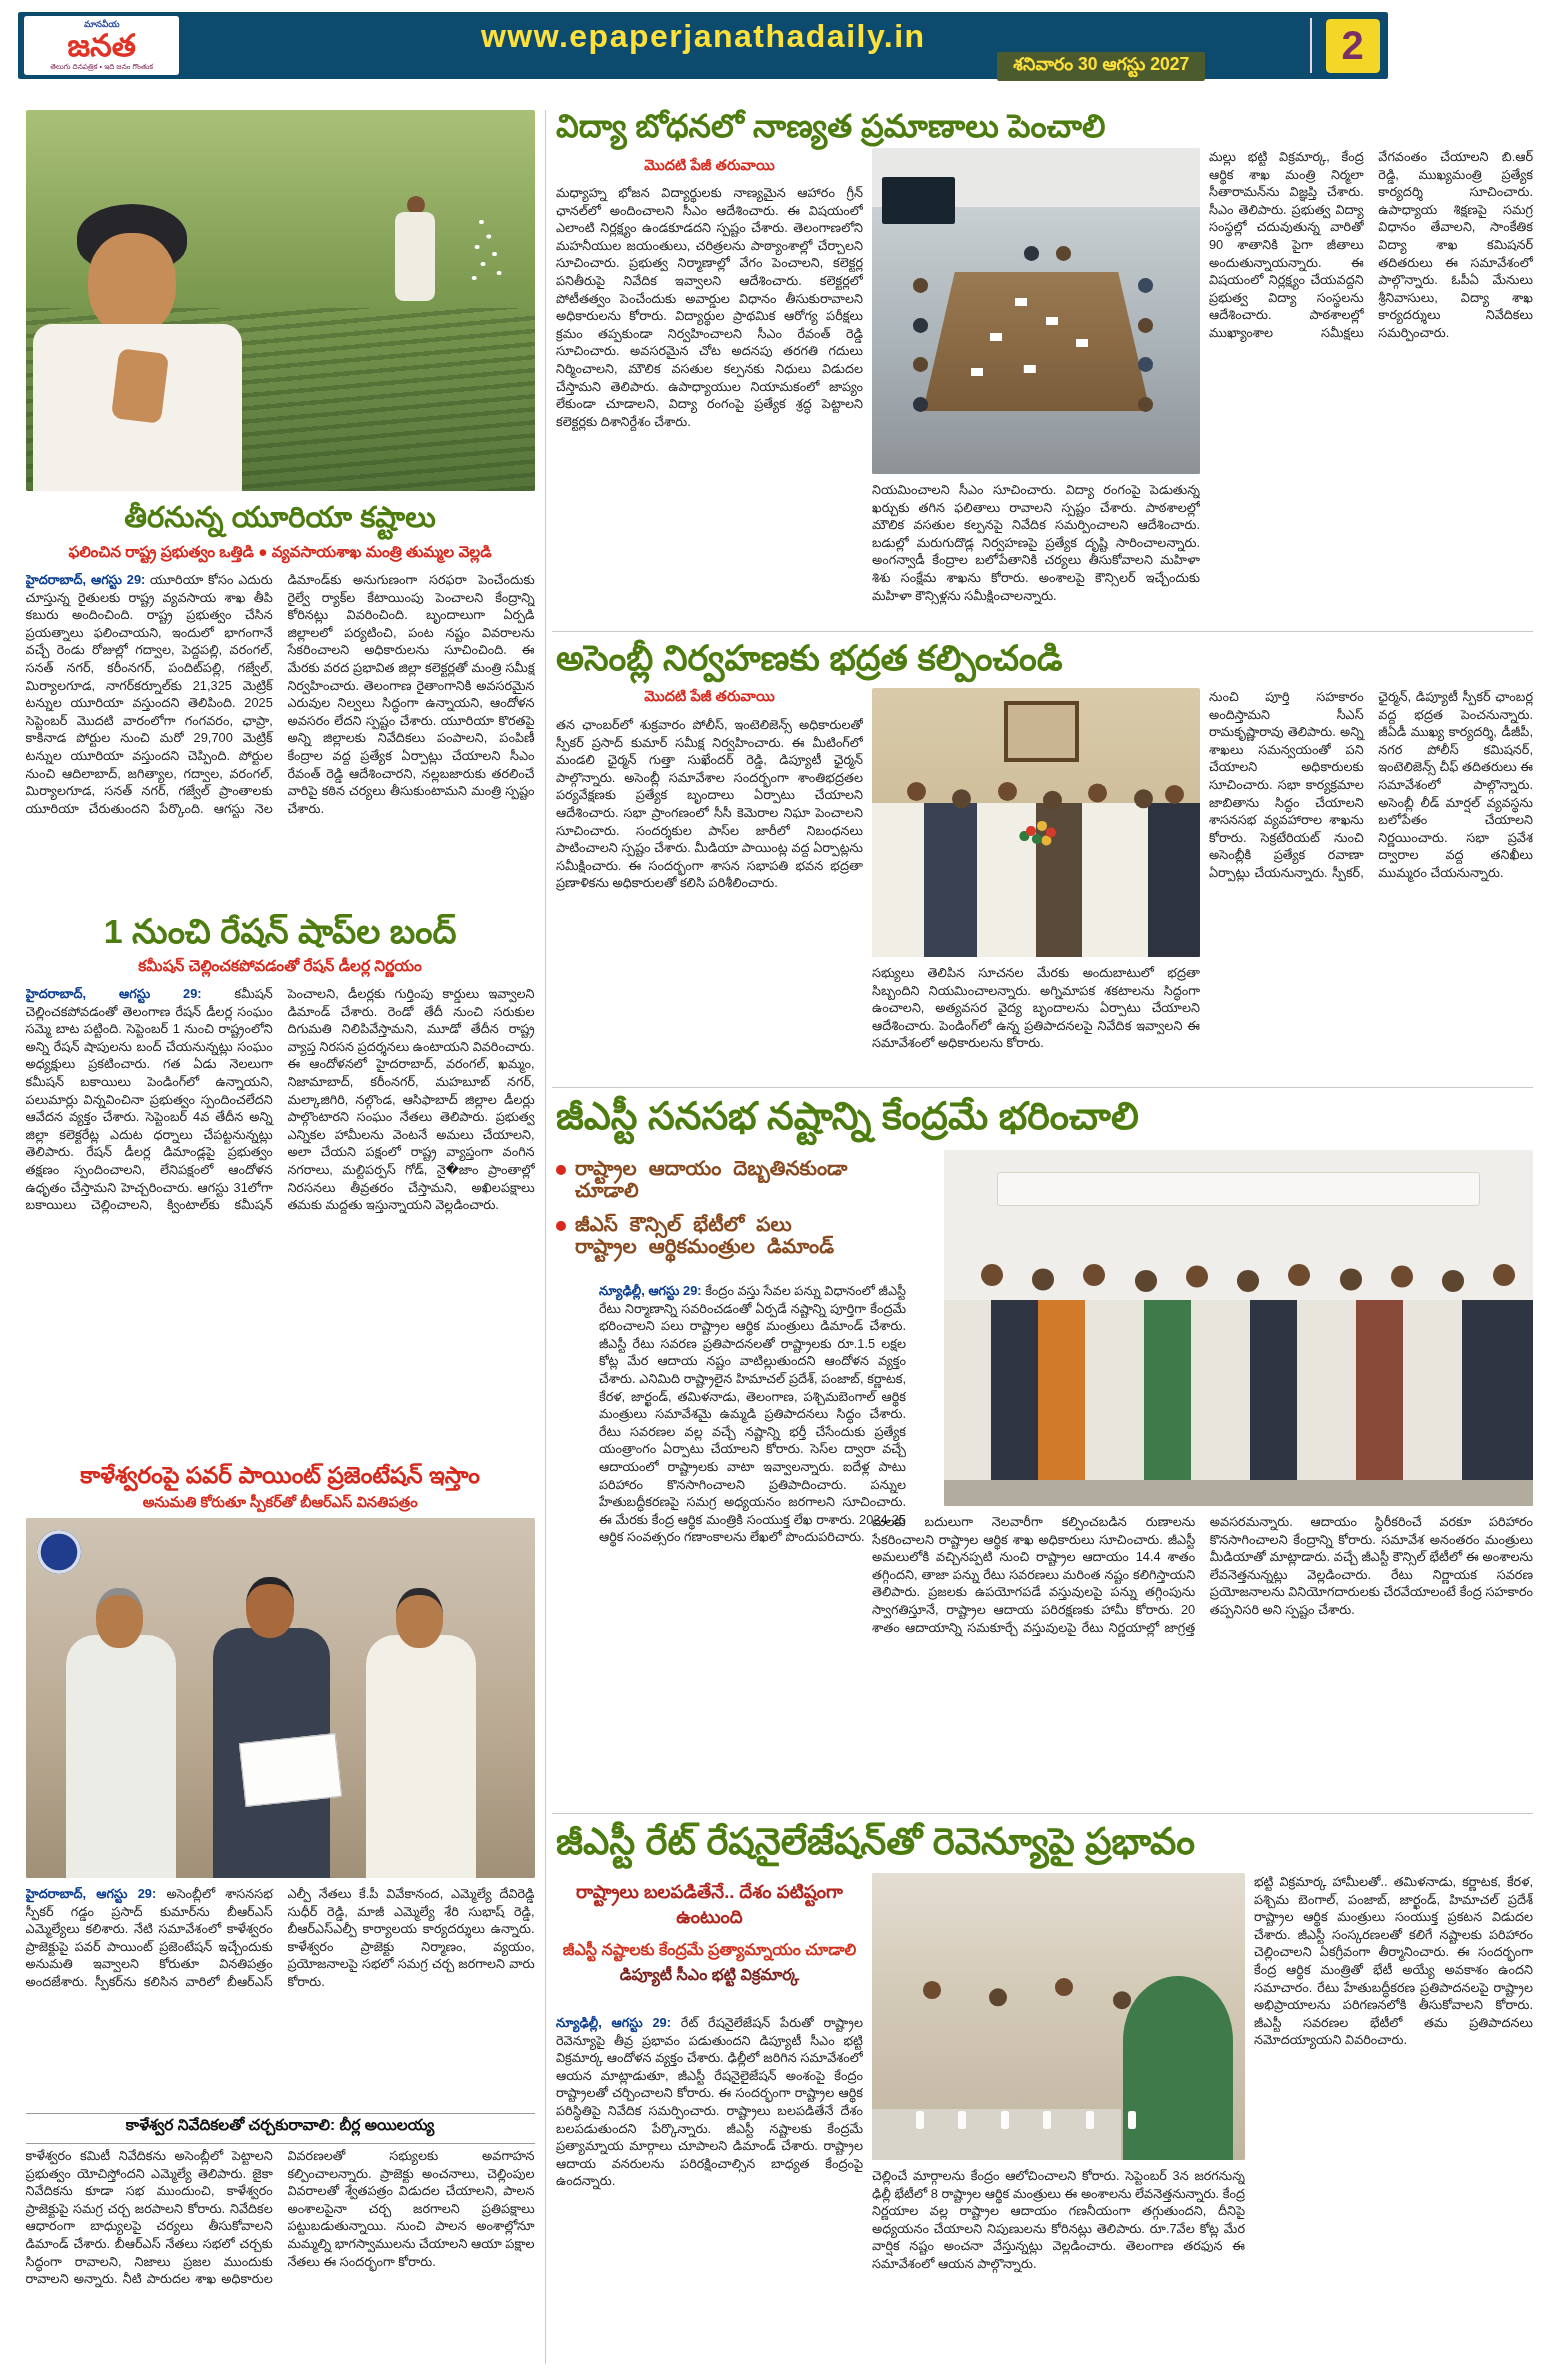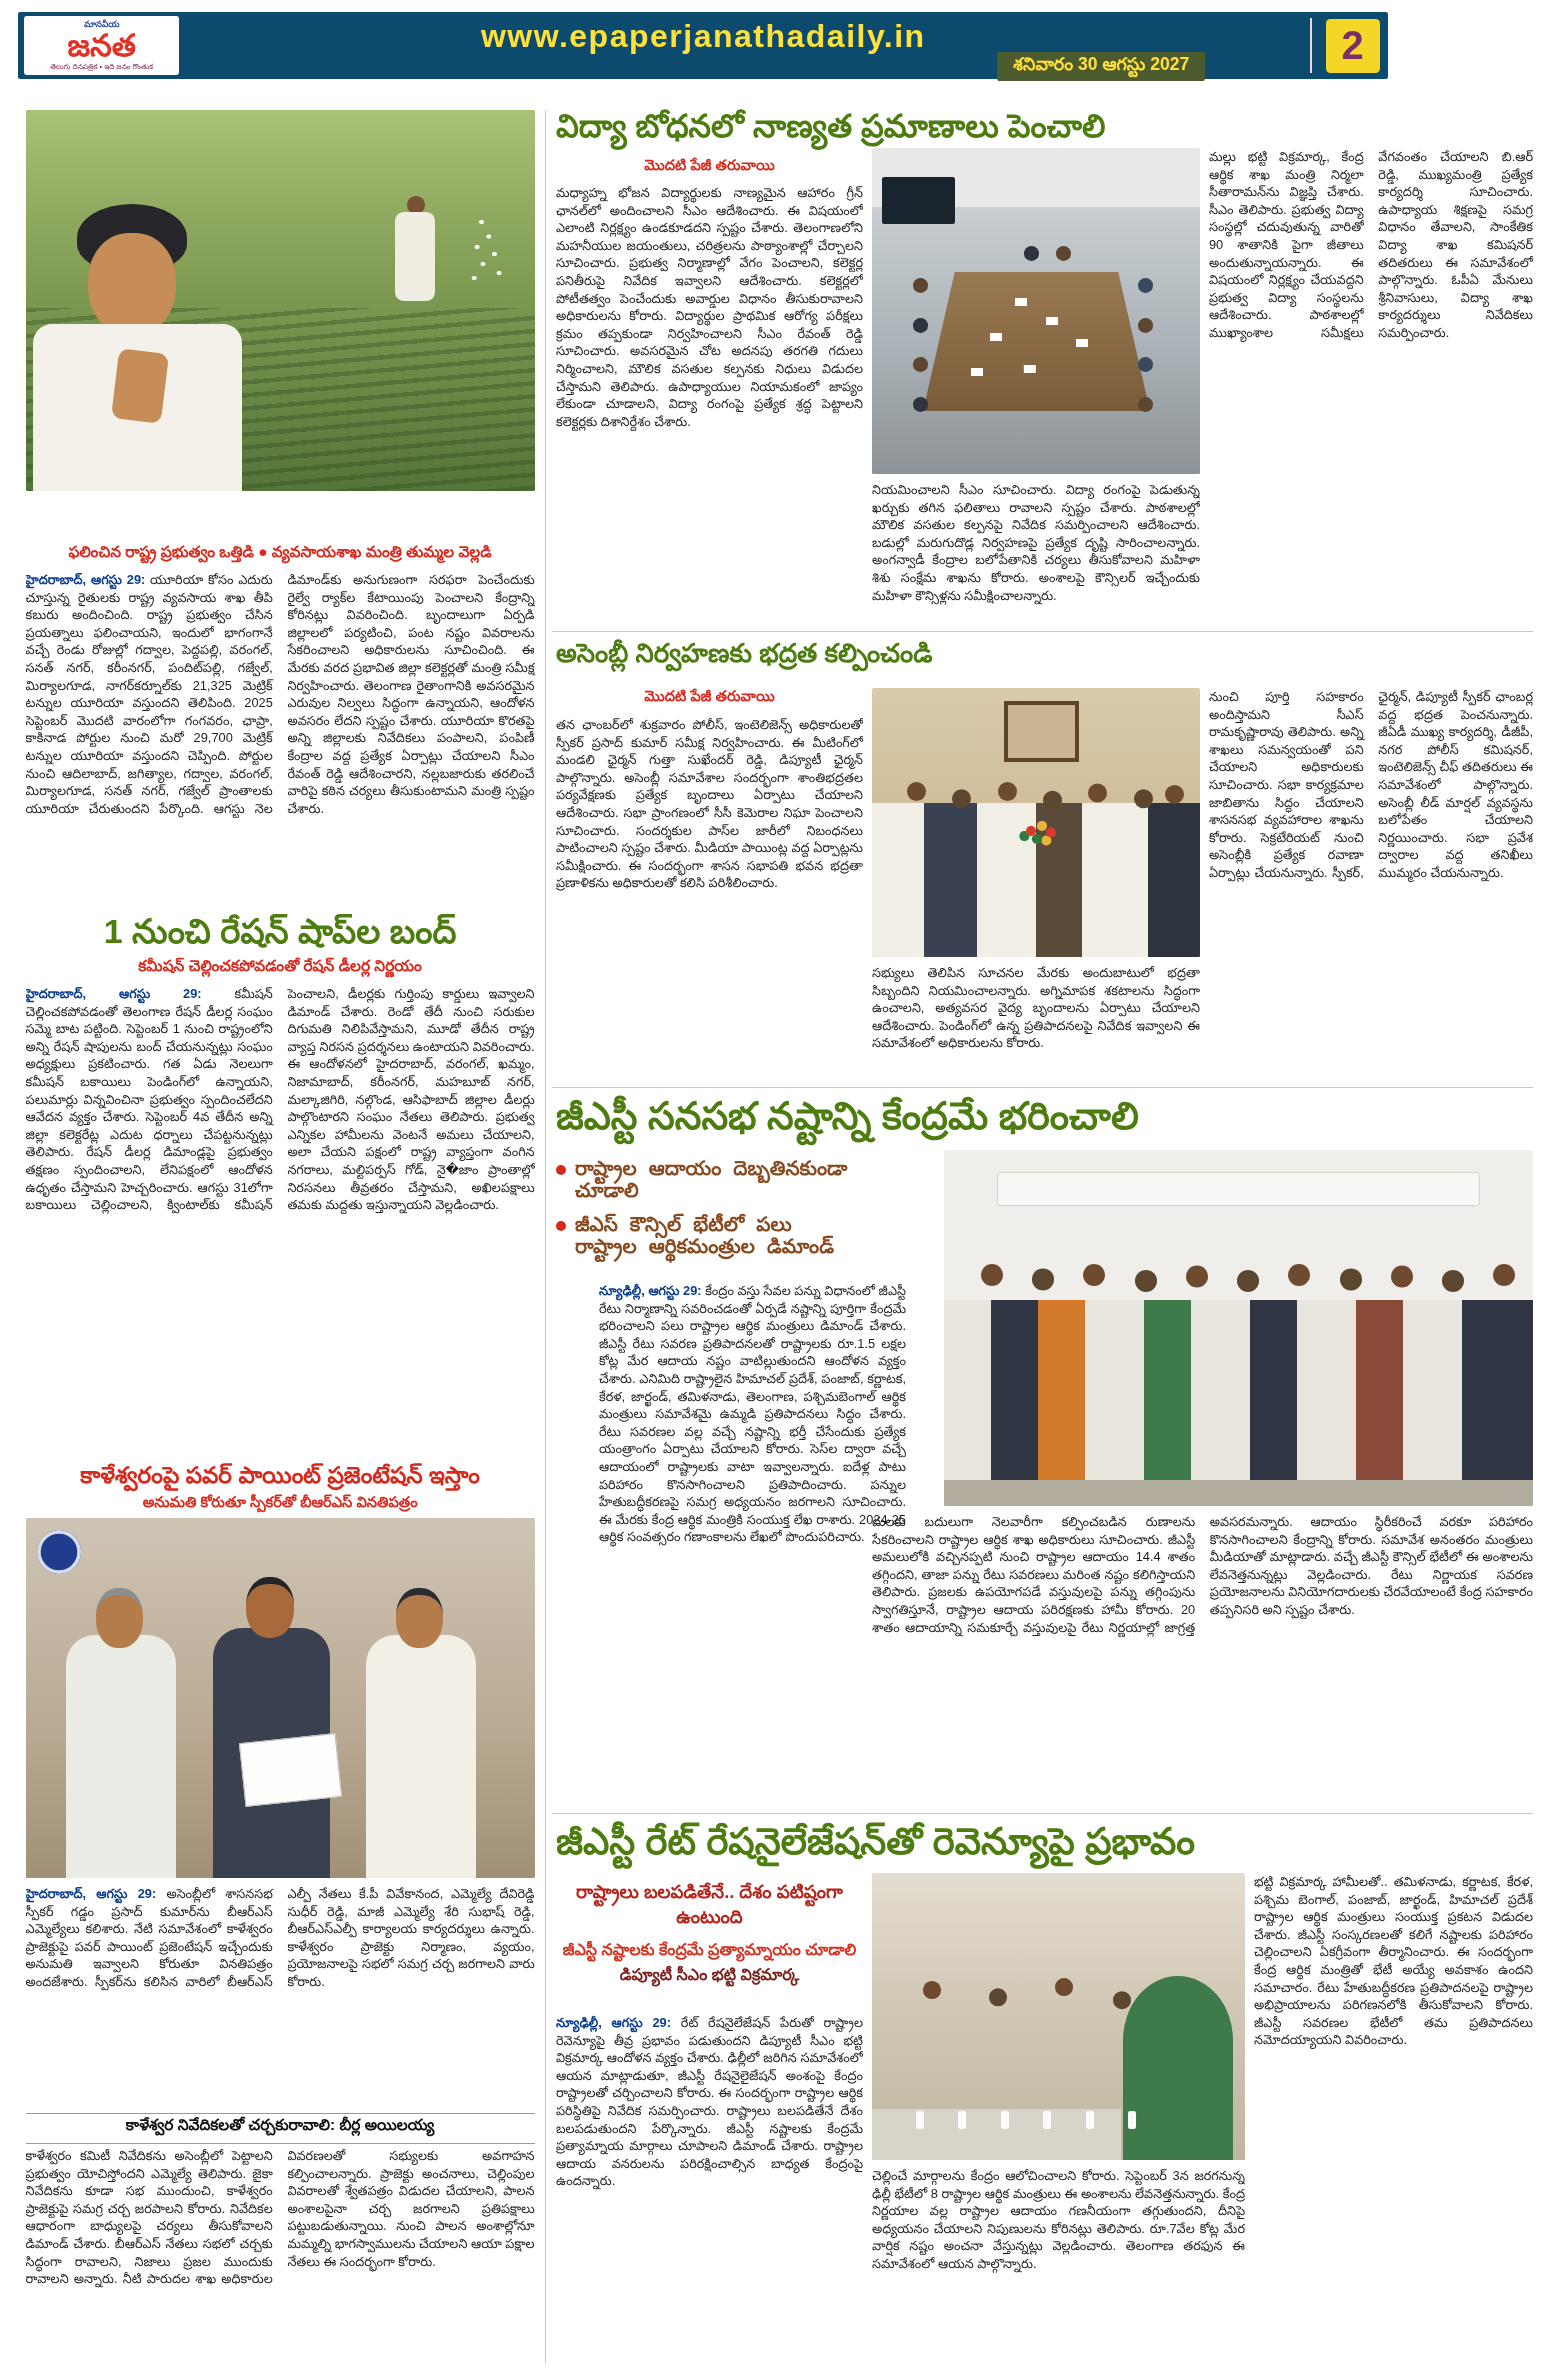--- a/index.html
+++ b/index.html
@@ -123,20 +123,21 @@
   <div id="photo-urea" class="photo" style="left:25.6px;top:110px;width:509px;height:381px;">
     <div class="crop-rows"></div>
     <div class="farmer-head"></div>
     <div class="farmer-body"></div>
     <div class="spray"></div>
     <div class="min-hair"></div>
     <div class="min-face"></div>
     <div class="min-body"></div>
     <div class="min-hands"></div>
   </div>
+  <div class="abs headline center" style="left:25.6px;top:501px;width:509px;height:38px;font-size:29px;">తీరనున్న యూరియా కష్టాలు</div>
   <div class="abs subhead" style="left:25.6px;top:543px;width:509px;height:22px;">ఫలించిన రాష్ట్ర ప్రభుత్వం ఒత్తిడి ● వ్యవసాయశాఖ మంత్రి తుమ్మల వెల్లడి</div>
   <div class="abs body cols2" style="left:25.6px;top:571px;width:509px;height:334px;">
     <span class="dateline">హైదరాబాద్, ఆగస్టు 29:</span>
     <span>యూరియా కోసం ఎదురు చూస్తున్న రైతులకు రాష్ట్ర వ్యవసాయ శాఖ తీపి కబురు అందించింది. రాష్ట్ర ప్రభుత్వం చేసిన ప్రయత్నాలు ఫలించాయని, ఇందులో భాగంగానే వచ్చే రెండు రోజుల్లో గద్వాల, పెద్దపల్లి, వరంగల్, సనత్ నగర్, కరీంనగర్, పందిట్‌పల్లి, గజ్వేల్, మిర్యాలగూడ, నాగర్‌కర్నూల్‌కు 21,325 మెట్రిక్ టన్నుల యూరియా వస్తుందని తెలిపింది. 2025 సెప్టెంబర్ మొదటి వారంలోగా గంగవరం, ఛాప్రా, కాకినాడ పోర్టుల నుంచి మరో 29,700 మెట్రిక్ టన్నుల యూరియా వస్తుందని చెప్పింది. పోర్టుల నుంచి ఆదిలాబాద్, జగిత్యాల, గద్వాల, వరంగల్, మిర్యాలగూడ, సనత్ నగర్, గజ్వేల్ ప్రాంతాలకు యూరియా చేరుతుందని పేర్కొంది. ఆగస్టు నెల డిమాండ్‌కు అనుగుణంగా సరఫరా పెంచేందుకు రైల్వే ర్యాక్‌ల కేటాయింపు పెంచాలని కేంద్రాన్ని కోరినట్లు వివరించింది. బృందాలుగా ఏర్పడి జిల్లాలలో పర్యటించి, పంట నష్టం వివరాలను సేకరించాలని అధికారులను సూచించింది. ఈ మేరకు వరద ప్రభావిత జిల్లా కలెక్టర్లతో మంత్రి సమీక్ష నిర్వహించారు. తెలంగాణ రైతాంగానికి అవసరమైన ఎరువుల నిల్వలు సిద్ధంగా ఉన్నాయని, ఆందోళన అవసరం లేదని స్పష్టం చేశారు. యూరియా కొరతపై అన్ని జిల్లాలకు నివేదికలు పంపాలని, పంపిణీ కేంద్రాల వద్ద ప్రత్యేక ఏర్పాట్లు చేయాలని సీఎం రేవంత్ రెడ్డి ఆదేశించారని, నల్లబజారుకు తరలించే వారిపై కఠిన చర్యలు తీసుకుంటామని మంత్రి స్పష్టం చేశారు.</span>
   </div>
 
   <div class="abs headline center" style="left:25.6px;top:912px;width:509px;height:42px;font-size:34px;">1 నుంచి రేషన్ షాప్‌ల బంద్</div>
   <div class="abs subhead" style="left:25.6px;top:957px;width:509px;height:22px;">కమీషన్ చెల్లించకపోవడంతో రేషన్ డీలర్ల నిర్ణయం</div>
   <div class="abs body cols2" style="left:25.6px;top:985px;width:509px;height:468px;">
     <span class="dateline">హైదరాబాద్, ఆగస్టు 29:</span>
@@ -167,21 +168,21 @@
   <div id="photo-edu" class="photo" style="left:872px;top:148px;width:328px;height:326px;">
     <div class="edu-screen"></div>
     <div class="edu-table"></div>
     <div class="edu-papers"></div>
     <div class="edu-heads"></div>
   </div>
   <div class="abs body" style="left:556px;top:184px;width:307px;height:442px;">మధ్యాహ్న భోజన విద్యార్థులకు నాణ్యమైన ఆహారం గ్రీన్ ఛానల్‌లో అందించాలని సీఎం ఆదేశించారు. ఈ విషయంలో ఎలాంటి నిర్లక్ష్యం ఉండకూడదని స్పష్టం చేశారు. తెలంగాణలోని మహనీయుల జయంతులు, చరిత్రలను పాఠ్యాంశాల్లో చేర్చాలని సూచించారు. ప్రభుత్వ నిర్మాణాల్లో వేగం పెంచాలని, కలెక్టర్ల పనితీరుపై నివేదిక ఇవ్వాలని ఆదేశించారు. కలెక్టర్లలో పోటీతత్వం పెంచేందుకు అవార్డుల విధానం తీసుకురావాలని అధికారులను కోరారు. విద్యార్థుల ప్రాథమిక ఆరోగ్య పరీక్షలు క్రమం తప్పకుండా నిర్వహించాలని సీఎం రేవంత్ రెడ్డి సూచించారు. అవసరమైన చోట అదనపు తరగతి గదులు నిర్మించాలని, మౌలిక వసతుల కల్పనకు నిధులు విడుదల చేస్తామని తెలిపారు. ఉపాధ్యాయుల నియామకంలో జాప్యం లేకుండా చూడాలని, విద్యా రంగంపై ప్రత్యేక శ్రద్ధ పెట్టాలని కలెక్టర్లకు దిశానిర్దేశం చేశారు.</div>
   <div class="abs body" style="left:872px;top:481px;width:328px;height:145px;">నియమించాలని సీఎం సూచించారు. విద్యా రంగంపై పెడుతున్న ఖర్చుకు తగిన ఫలితాలు రావాలని స్పష్టం చేశారు. పాఠశాలల్లో మౌలిక వసతుల కల్పనపై నివేదిక సమర్పించాలని ఆదేశించారు. బడుల్లో మరుగుదొడ్ల నిర్వహణపై ప్రత్యేక దృష్టి సారించాలన్నారు. అంగన్వాడీ కేంద్రాల బలోపేతానికి చర్యలు తీసుకోవాలని మహిళా శిశు సంక్షేమ శాఖను కోరారు. అంశాలపై కౌన్సిలర్ ఇచ్చేందుకు మహిళా కౌన్సిళ్లను సమీక్షించాలన్నారు.</div>
   <div class="abs body cols2" style="left:1209px;top:148px;width:324px;height:479px;">మల్లు భట్టి విక్రమార్క, కేంద్ర ఆర్థిక శాఖ మంత్రి నిర్మలా సీతారామన్‌ను విజ్ఞప్తి చేశారు. సీఎం తెలిపారు. ప్రభుత్వ విద్యా సంస్థల్లో చదువుతున్న వారితో 90 శాతానికి పైగా జీతాలు అందుతున్నాయన్నారు. ఈ విషయంలో నిర్లక్ష్యం చేయవద్దని ప్రభుత్వ విద్యా సంస్థలను ఆదేశించారు. పాఠశాలల్లో ముఖ్యాంశాల సమీక్షలు వేగవంతం చేయాలని బి.ఆర్ రెడ్డి, ముఖ్యమంత్రి ప్రత్యేక కార్యదర్శి సూచించారు. ఉపాధ్యాయ శిక్షణపై సమగ్ర విధానం తేవాలని, సాంకేతిక విద్యా శాఖ కమిషనర్ తదితరులు ఈ సమావేశంలో పాల్గొన్నారు. ఓపీఏ మేనులు శ్రీనివాసులు, విద్యా శాఖ కార్యదర్శులు నివేదికలు సమర్పించారు.</div>
 
-  <div class="abs headline" style="left:556px;top:638px;width:732px;height:42px;font-size:26px;">అసెంబ్లీ నిర్వహణకు భద్రత కల్పించండి</div>
+  <div class="abs headline" style="left:556px;top:638px;width:732px;height:42px;font-size:35px;">అసెంబ్లీ నిర్వహణకు భద్రత కల్పించండి</div>
   <div class="abs tag" style="left:556px;top:688px;width:307px;height:22px;">మొదటి పేజీ తరువాయి</div>
   <div id="photo-asm" class="photo" style="left:872px;top:688px;width:328px;height:269px;">
     <div class="asm-frame"></div>
     <div class="asm-band"></div>
     <div class="asm-heads"></div>
     <div class="asm-bouquet"></div>
   </div>
   <div class="abs body" style="left:556px;top:716px;width:307px;height:364px;">తన ఛాంబర్‌లో శుక్రవారం పోలీస్, ఇంటెలిజెన్స్ అధికారులతో స్పీకర్ ప్రసాద్ కుమార్ సమీక్ష నిర్వహించారు. ఈ మీటింగ్‌లో మండలి ఛైర్మన్ గుత్తా సుఖేందర్ రెడ్డి, డిప్యూటీ ఛైర్మన్ పాల్గొన్నారు. అసెంబ్లీ సమావేశాల సందర్భంగా శాంతిభద్రతల పర్యవేక్షణకు ప్రత్యేక బృందాలు ఏర్పాటు చేయాలని ఆదేశించారు. సభా ప్రాంగణంలో సీసీ కెమెరాల నిఘా పెంచాలని సూచించారు. సందర్శకుల పాస్‌ల జారీలో నిబంధనలు పాటించాలని స్పష్టం చేశారు. మీడియా పాయింట్ల వద్ద ఏర్పాట్లను సమీక్షించారు. ఈ సందర్భంగా శాసన సభాపతి భవన భద్రతా ప్రణాళికను అధికారులతో కలిసి పరిశీలించారు.</div>
   <div class="abs body" style="left:872px;top:964px;width:328px;height:116px;">సభ్యులు తెలిపిన సూచనల మేరకు అందుబాటులో భద్రతా సిబ్బందిని నియమించాలన్నారు. అగ్నిమాపక శకటాలను సిద్ధంగా ఉంచాలని, అత్యవసర వైద్య బృందాలను ఏర్పాటు చేయాలని ఆదేశించారు. పెండింగ్‌లో ఉన్న ప్రతిపాదనలపై నివేదిక ఇవ్వాలని ఈ సమావేశంలో అధికారులను కోరారు.</div>
   <div class="abs body cols2" style="left:1209px;top:688px;width:324px;height:392px;">నుంచి పూర్తి సహకారం అందిస్తామని సీఎస్ రామకృష్ణారావు తెలిపారు. అన్ని శాఖలు సమన్వయంతో పని చేయాలని అధికారులకు సూచించారు. సభా కార్యక్రమాల జాబితాను సిద్ధం చేయాలని శాసనసభ వ్యవహారాల శాఖను కోరారు. సెక్రటేరియట్ నుంచి అసెంబ్లీకి ప్రత్యేక రవాణా ఏర్పాట్లు చేయనున్నారు. స్పీకర్, ఛైర్మన్, డిప్యూటీ స్పీకర్ ఛాంబర్ల వద్ద భద్రత పెంచనున్నారు. జీఏడీ ముఖ్య కార్యదర్శి, డీజీపీ, నగర పోలీస్ కమిషనర్, ఇంటెలిజెన్స్ చీఫ్ తదితరులు ఈ సమావేశంలో పాల్గొన్నారు. అసెంబ్లీ లీడ్ మార్షల్ వ్యవస్థను బలోపేతం చేయాలని నిర్ణయించారు. సభా ప్రవేశ ద్వారాల వద్ద తనిఖీలు ముమ్మరం చేయనున్నారు.</div>

